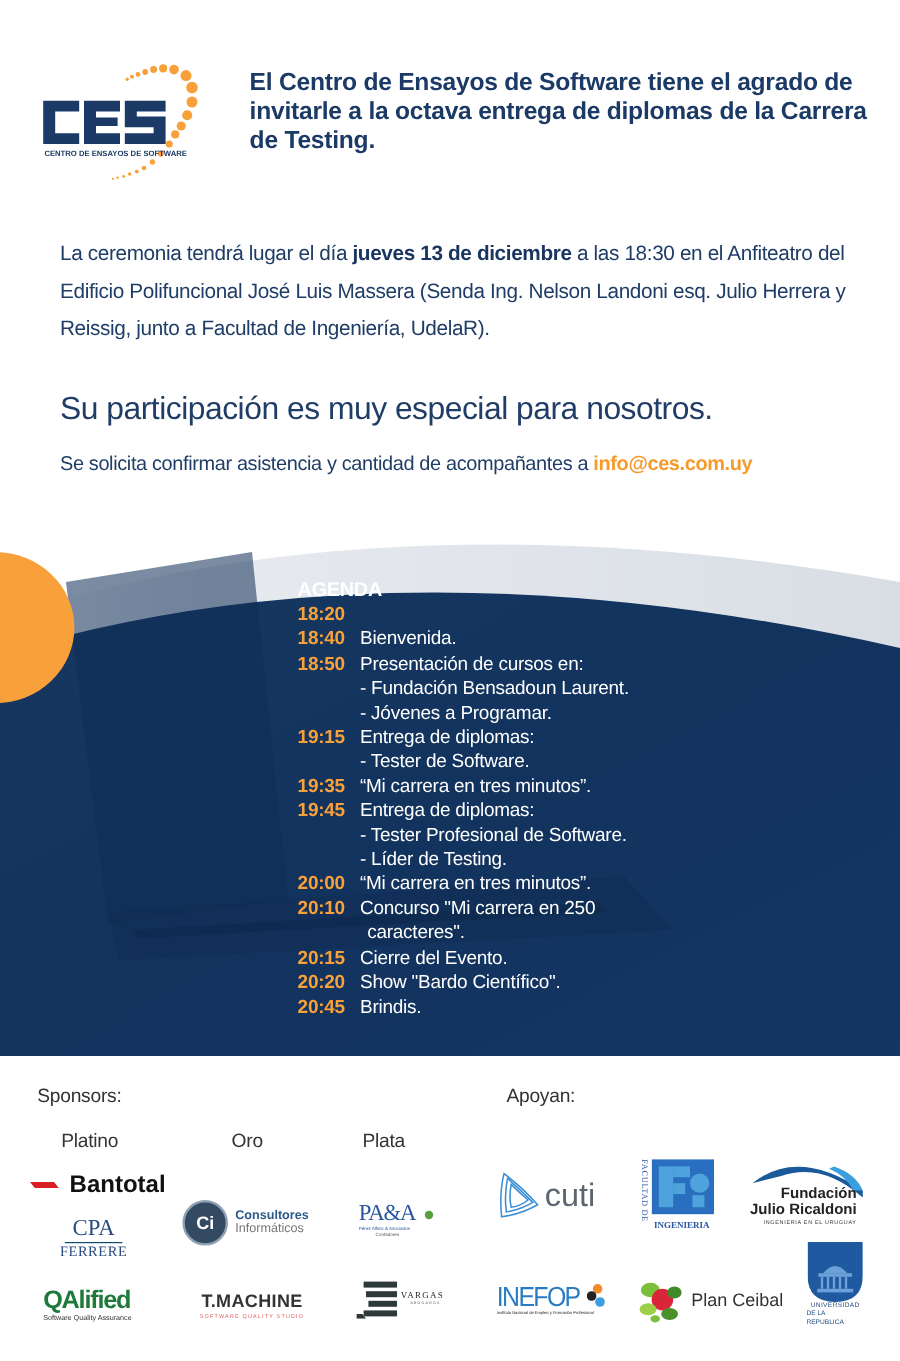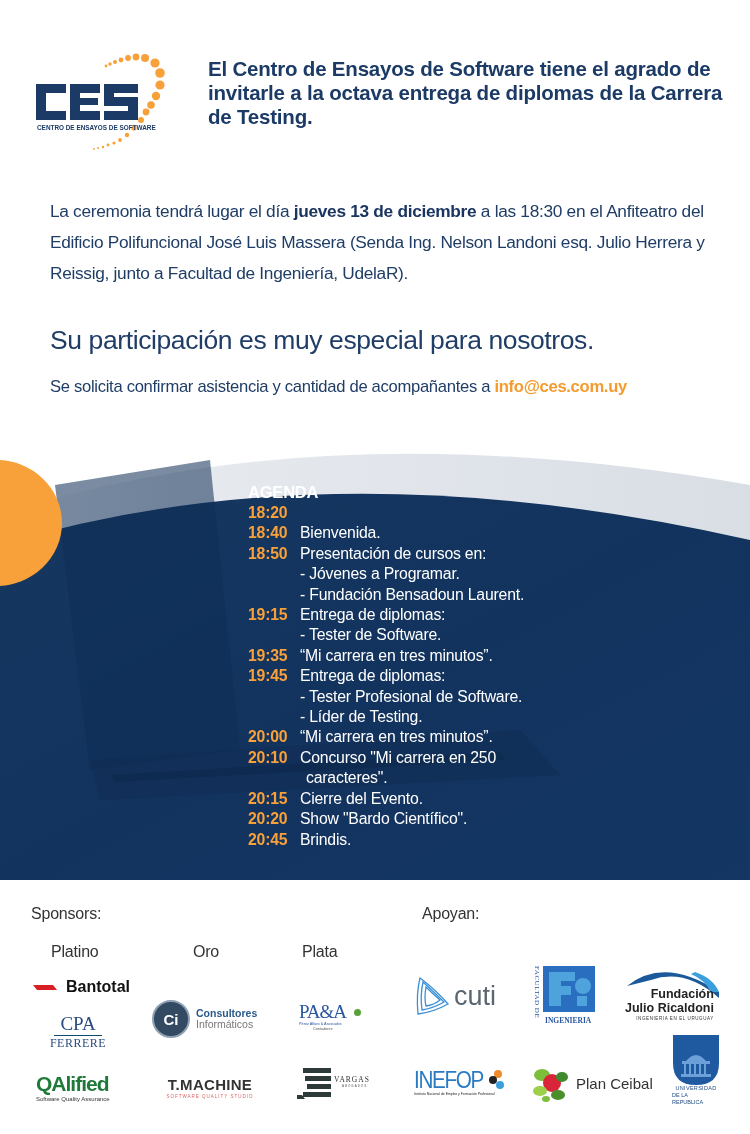--- a/index.html
+++ b/index.html
@@ -134,24 +134,24 @@
     </div>
   <div class="row">
       <span class="time">18:40</span>
       <span class="text">Bienvenida.</span>
     </div>
   <div class="row">
       <span class="time">18:50</span>
       <span class="text">Presentación de cursos en:</span>
     </div>
   <div class="row sub">
+      <span class="text">- Fundación Bensadoun Laurent.</span>
+    </div>
+  <div class="row sub">
       <span class="text">- Jóvenes a Programar.</span>
-    </div>
-  <div class="row sub">
-      <span class="text">- Fundación Bensadoun Laurent.</span>
     </div>
   <div class="row">
       <span class="time">19:15</span>
       <span class="text">Entrega de diplomas:</span>
     </div>
   <div class="row sub">
       <span class="text">- Tester de Software.</span>
     </div>
   <div class="row">
       <span class="time">19:35</span>
@@ -194,21 +194,21 @@
 
 <div class="lbl" style="left:31px; top:905px;">Sponsors:</div>
 <div class="lbl" style="left:51px; top:943px;">Platino</div>
 <div class="lbl" style="left:193px; top:943px;">Oro</div>
 <div class="lbl" style="left:302px; top:943px;">Plata</div>
 
 <div class="logo-box" style="left:24px; top:976px; width:115px; height:22px;">
   <svg width="30" height="10" viewBox="0 0 30 10">
       <path d="M0 3 L20 3 L24 8 L4 8 Z" fill="#d81f26"></path>
     </svg>
-  <span style="font-weight:bold; font-size:16px; color:#111; margin-left:3px;">Bantotal</span>
+  <span style="font-weight:bold; font-size:20px; color:#111; margin-left:3px;">Bantotal</span>
 </div>
 
 <div class="logo-box" style="left:40px; top:1010px; width:76px; height:44px; flex-direction:column;">
   <span style="font-family:'Liberation Serif',serif; font-size:19px; color:#2a4d7e; line-height:20px; border-bottom:1px solid #0c4a6e; padding:0 6px 1px;">CPA</span>
   <span style="font-family:'Liberation Serif',serif; font-size:12px; color:#2a4d7e; line-height:15px; letter-spacing:0.5px;">FERRERE</span>
 </div>
 
 <div class="logo-box" style="left:36px; top:1070px; width:90px; height:36px; flex-direction:column; align-items:flex-start;">
   <span style="font-weight:bold; font-size:21px; color:#1f7a3a; line-height:22px; letter-spacing:-1px;">QAlified</span>
   <span style="font-size:6px; color:#333; line-height:8px;">Software Quality Assurance</span>

